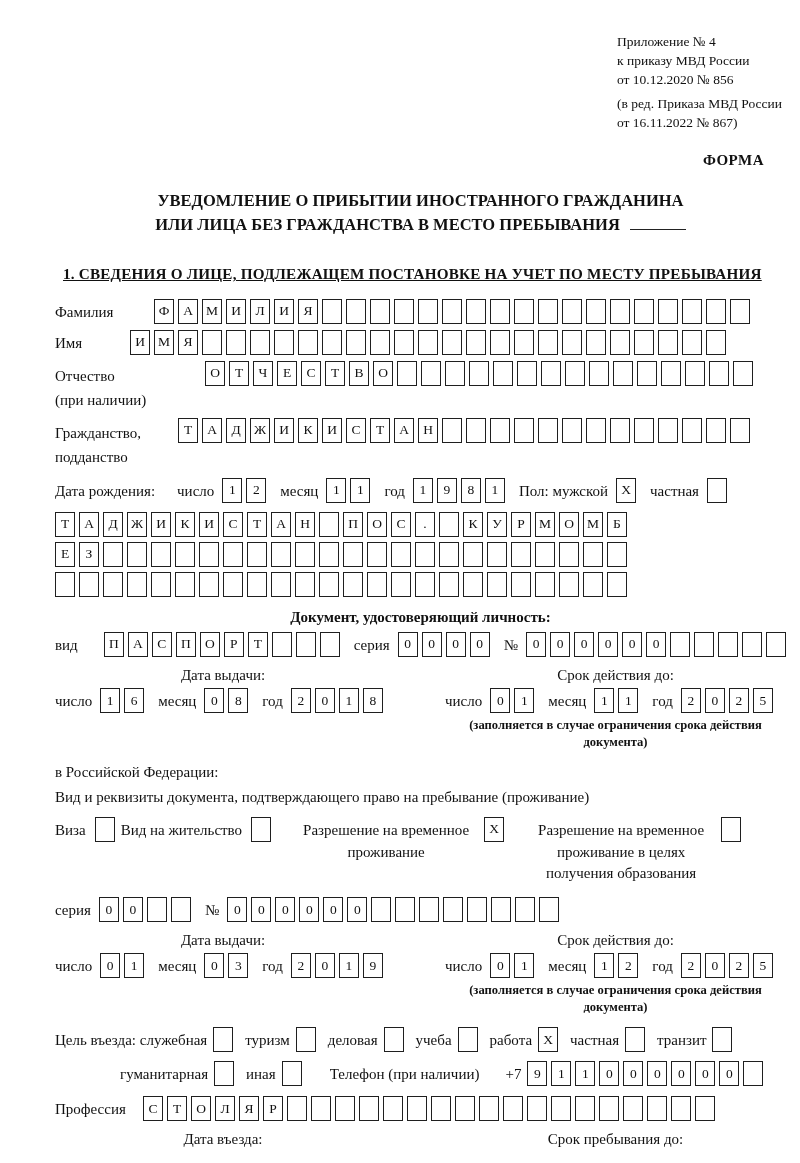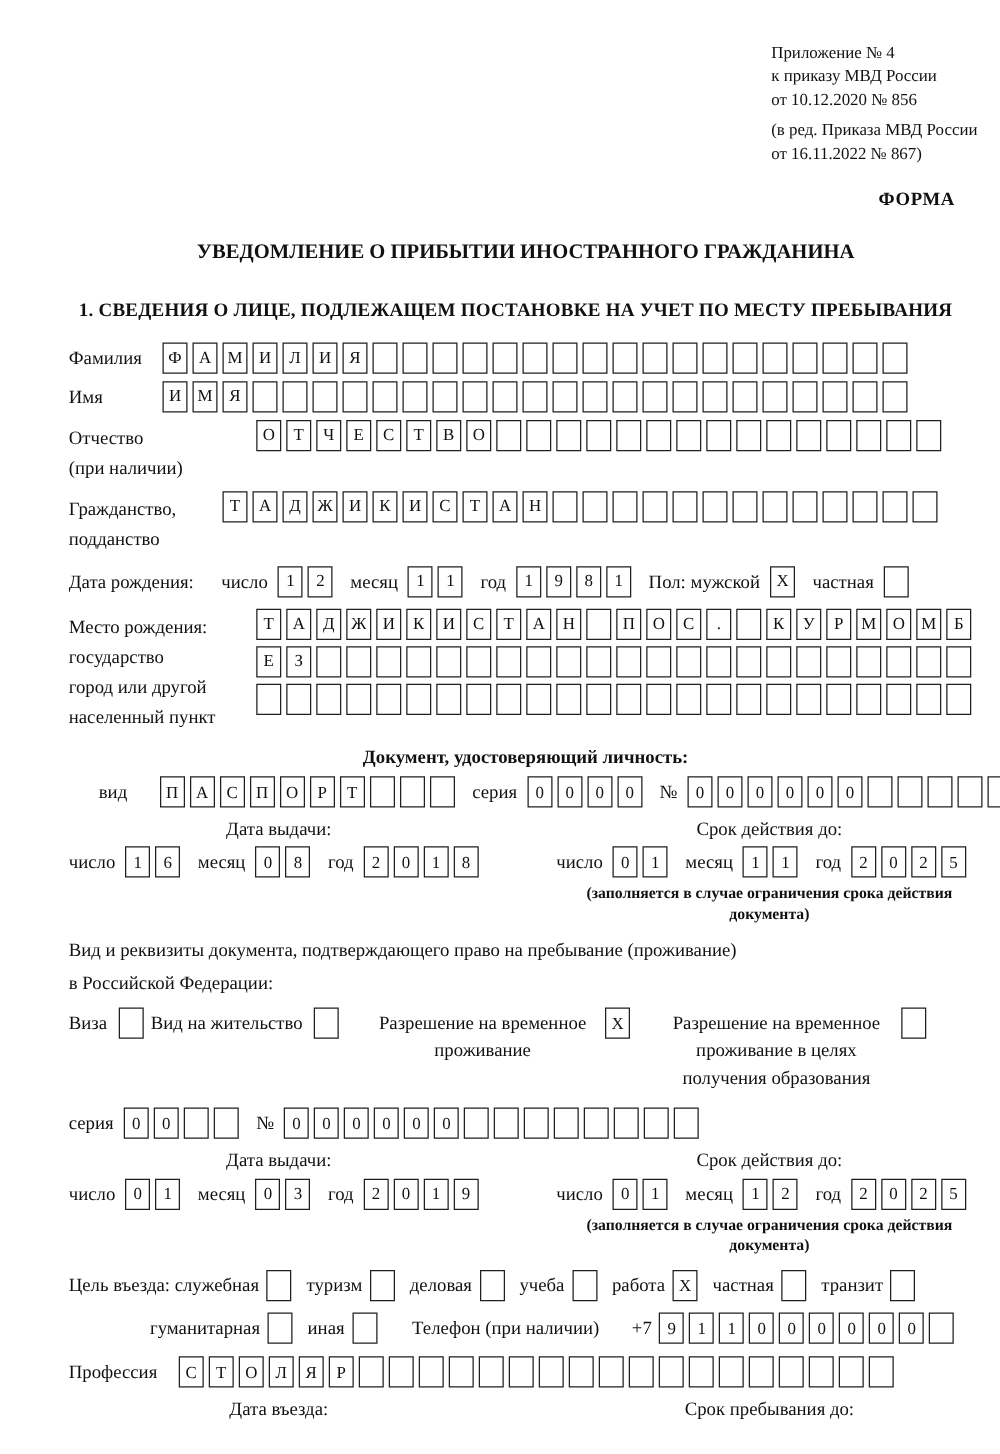--- a/index.html
+++ b/index.html
@@ -9,21 +9,21 @@
     font-family:"Liberation Serif","DejaVu Serif",serif;
     color:#111;font-size:15px;line-height:1.35;
   }
   
   .annex{margin-left:562px;font-size:13.5px;line-height:1.4;}
   .annex .gap{margin-top:5px;}
   .forma{font-weight:bold;font-size:15px;text-align:right;margin:18px 22px 0 0;letter-spacing:.5px;}
   
   .title{text-align:center;font-weight:bold;font-size:16.5px;line-height:1.5;margin-top:18px;}
   .blank{display:inline-block;width:56px;border-bottom:1.8px solid #222;margin-left:10px;}
-  .sect{font-weight:bold;font-size:15.2px;margin-top:26px;padding-left:8px;letter-spacing:.2px;}
+  .sect{font-weight:bold;font-size:15.2px;margin-top:26px;padding-left:8px;letter-spacing:.2px;text-decoration:underline;}
   
   .cells{display:inline-flex;gap:4px;flex-shrink:0;}
   .cell{
     display:inline-flex;width:20px;height:25px;box-sizing:border-box;
     border:1.6px solid #1f1f1f;align-items:center;justify-content:center;
     font-size:13.5px;background:#fff;flex-shrink:0;
   }
   
   .frow{display:flex;align-items:flex-start;margin-top:6px;}
   .flabel{padding-top:3px;flex-shrink:0;}
@@ -63,25 +63,26 @@
   <div>Приложение № 4</div>
   <div>к приказу МВД России</div>
   <div>от 10.12.2020 № 856</div>
   <div class="gap">(в ред. Приказа МВД России</div>
   <div>от 16.11.2022 № 867)</div>
 </div>
 <div class="forma">ФОРМА</div>
 
 <div class="title">
   <div>УВЕДОМЛЕНИЕ О ПРИБЫТИИ ИНОСТРАННОГО ГРАЖДАНИНА</div>
+  <div><span>ИЛИ ЛИЦА БЕЗ ГРАЖДАНСТВА В МЕСТО ПРЕБЫВАНИЯ</span><span class="blank"></span></div>
 </div>
 
 <div class="sect">1. СВЕДЕНИЯ О ЛИЦЕ, ПОДЛЕЖАЩЕМ ПОСТАНОВКЕ НА УЧЕТ ПО МЕСТУ ПРЕБЫВАНИЯ</div>
 
-<div class="frow" style="margin-top:14px;">
+<div class="frow" style="margin-top:14px;gap:24px;">
   <span class="flabel w75">Фамилия</span>
   <span class="cells">
       <span class="cell">Ф</span>
       <span class="cell">А</span>
       <span class="cell">М</span>
       <span class="cell">И</span>
       <span class="cell">Л</span>
       <span class="cell">И</span>
       <span class="cell">Я</span>
       <span class="cell"></span>
@@ -224,26 +225,20 @@
   <span class="cells">
       <span class="cell">X</span>
     </span>
   <span class="dlbl">частная</span>
   <span class="cells">
       <span class="cell"></span>
     </span>
 </div>
 
 <div class="frow" style="margin-top:9px;">
-  <span class="flabel w150 mlines">
-    <div>Место рождения:</div>
-    <div>государство</div>
-    <div>город или другой</div>
-    <div>населенный пункт</div>
-  </span>
   <span class="stack">
     <span class="cells">
         <span class="cell">Т</span>
         <span class="cell">А</span>
         <span class="cell">Д</span>
         <span class="cell">Ж</span>
         <span class="cell">И</span>
         <span class="cell">К</span>
         <span class="cell">И</span>
         <span class="cell">С</span>
@@ -314,21 +309,21 @@
         <span class="cell"></span>
         <span class="cell"></span>
         <span class="cell"></span>
         <span class="cell"></span>
       </span>
   </span>
 </div>
 
 <div class="dochead">Документ, удостоверяющий личность:</div>
 
-<div class="inline-row" style="margin-top:5px;margin-left:24px;">
+<div class="inline-row" style="margin-top:5px;">
   <span class="dlbl first">вид</span>
   <span class="cells" style="margin-left:18px;">
       <span class="cell">П</span>
       <span class="cell">А</span>
       <span class="cell">С</span>
       <span class="cell">П</span>
       <span class="cell">О</span>
       <span class="cell">Р</span>
       <span class="cell">Т</span>
       <span class="cell"></span>
@@ -400,22 +395,22 @@
           <span class="cell">0</span>
           <span class="cell">2</span>
           <span class="cell">5</span>
         </span>
     </div>
     <div class="note">(заполняется в случае ограничения срока действия документа)</div>
   </div>
 </div>
 
 <div class="para">
+  <div>в Российской Федерации:</div>
   <div>Вид и реквизиты документа, подтверждающего право на пребывание (проживание)</div>
-  <div>в Российской Федерации:</div>
 </div>
 
 <div class="cbrow">
   <span class="cblbl">Виза</span>
   <span class="cells">
       <span class="cell"></span>
     </span>
   <span class="cblbl gap18">Вид на жительство</span>
   <span class="cells">
       <span class="cell"></span>

